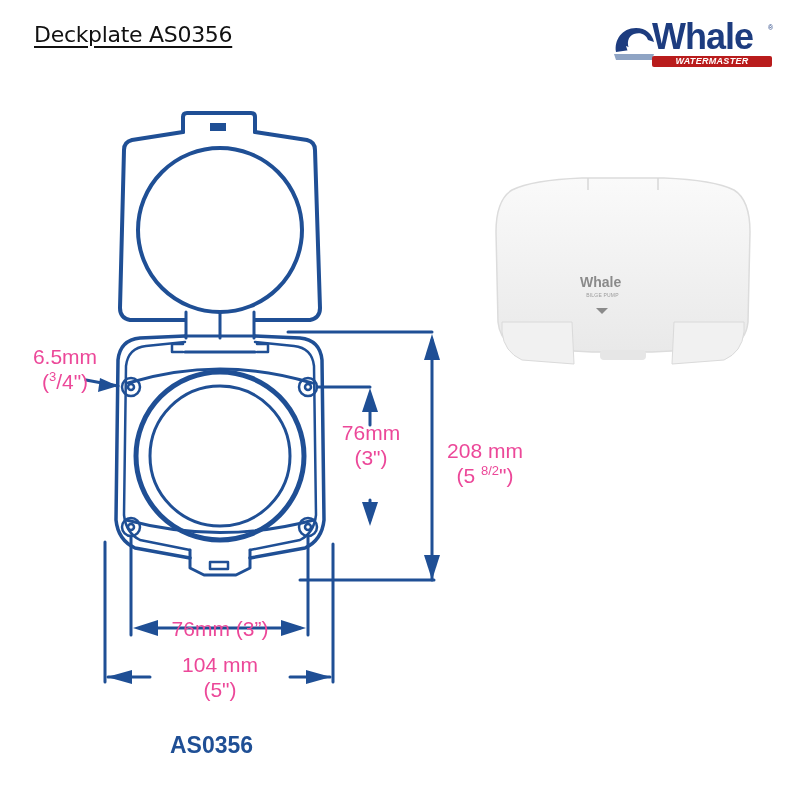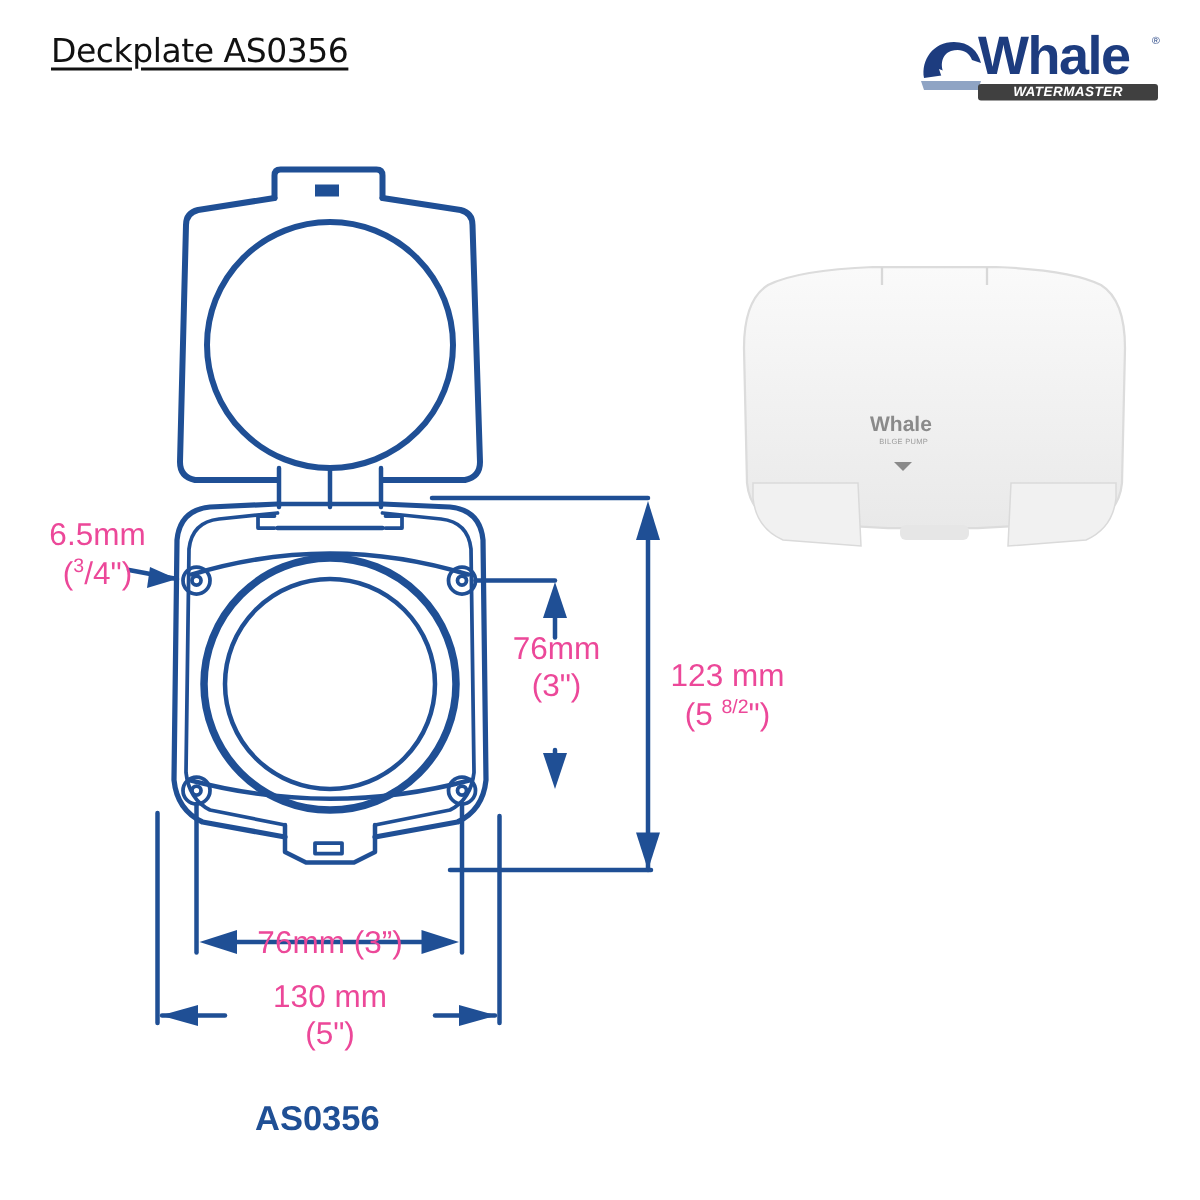--- a/index.html
+++ b/index.html
@@ -1,21 +1,21 @@
 <!DOCTYPE html>
 <html><head>
 <meta charset="utf-8">
 <style>
   html, body { margin: 0; padding: 0; background: #ffffff; }
   body { width: 800px; height: 800px; position: relative; overflow: hidden; font-family: "Liberation Sans", sans-serif; }
   .title { position: absolute; left: 34px; top: 22px; font-family: "DejaVu Sans", sans-serif; font-weight: normal; font-size: 22px; color: #111; text-decoration: underline; text-underline-offset: 4px; letter-spacing: -0.3px; }
   .logo { position: absolute; left: 612px; top: 22px; width: 165px; height: 46px; }
   .logo-word { position: absolute; left: 40px; top: -6px; font-family: "Liberation Sans", sans-serif; font-weight: bold; font-size: 36px; color: #1d3c7f; letter-spacing: -1px; }
   .logo-reg { position: absolute; left: 156px; top: 2px; font-size: 7px; color: #1d3c7f; }
-  .logo-band { position: absolute; left: 40px; top: 34px; width: 120px; height: 11px; background: #404040; border-radius: 2px; color: #fff; font-size: 9px; font-weight: bold; font-style: italic; text-align: center; line-height: 11px; letter-spacing: 0.3px; }
+  .logo-band { position: absolute; left: 40px; top: 34px; width: 120px; height: 11px; background: #b91c1c; border-radius: 2px; color: #fff; font-size: 9px; font-weight: bold; font-style: italic; text-align: center; line-height: 11px; letter-spacing: 0.3px; }
   svg.diagram { position: absolute; left: 0; top: 0; }
   .dim { position: absolute; color: #ec4899; font-family: "Liberation Sans", sans-serif; font-size: 21px; text-align: center; line-height: 1.2; }
   .dim sup { font-size: 13px; }
   .model { position: absolute; left: 170px; top: 732px; font-family: "Liberation Sans", sans-serif; font-weight: bold; font-size: 23px; color: #1f4f95; }
   .photo { position: absolute; left: 492px; top: 172px; width: 262px; height: 196px; }
   .photo-brand { position: absolute; left: 580px; top: 274px; font-family: "Liberation Sans", sans-serif; font-weight: bold; font-size: 14px; color: #8a8a8a; }
   .photo-sub { position: absolute; left: 580px; top: 292px; width: 45px; font-size: 5px; color: #9a9a9a; text-align: center; letter-spacing: 0.2px; }
 </style>
 </head>
 <body>
@@ -112,28 +112,28 @@
   <div>6.5mm</div>
   <div>(<sup>3</sup>/<span>4</span>")</div>
 </div>
 
 <div class="dim" style="left:336px; top:420px; width:70px;">
   <div>76mm</div>
   <div>(3")</div>
 </div>
 
 <div class="dim" style="left:440px; top:438px; width:90px;">
-  <div>123 mm</div>
+  <div>208 mm</div>
   <div>(<span>5</span> <sup>8/2</sup>")</div>
 </div>
 
 <div class="dim" style="left:140px; top:616px; width:160px;">76mm (3”)</div>
 
 <div class="dim" style="left:170px; top:652px; width:100px;">
-  <div>130 mm</div>
+  <div>104 mm</div>
   <div>(5")</div>
 </div>
 
 <div class="model">AS0356</div>
 
 <svg class="photo" viewBox="0 0 262 196">
   <defs>
     <linearGradient id="g1" x1="0" y1="0" x2="0" y2="1">
       <stop offset="0" stop-color="#fafafa"></stop>
         <stop offset="1" stop-color="#e9e9e9"></stop>

